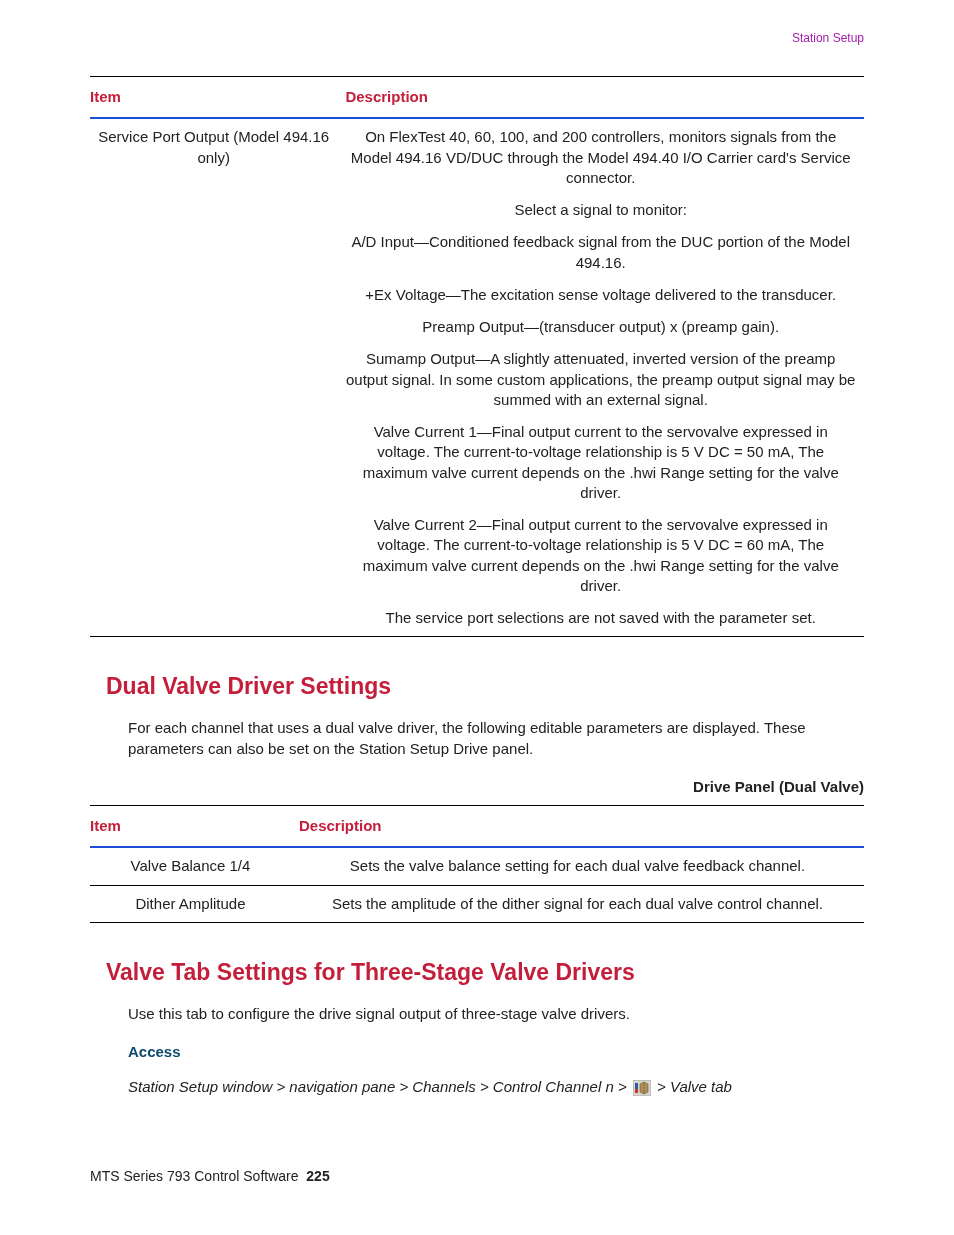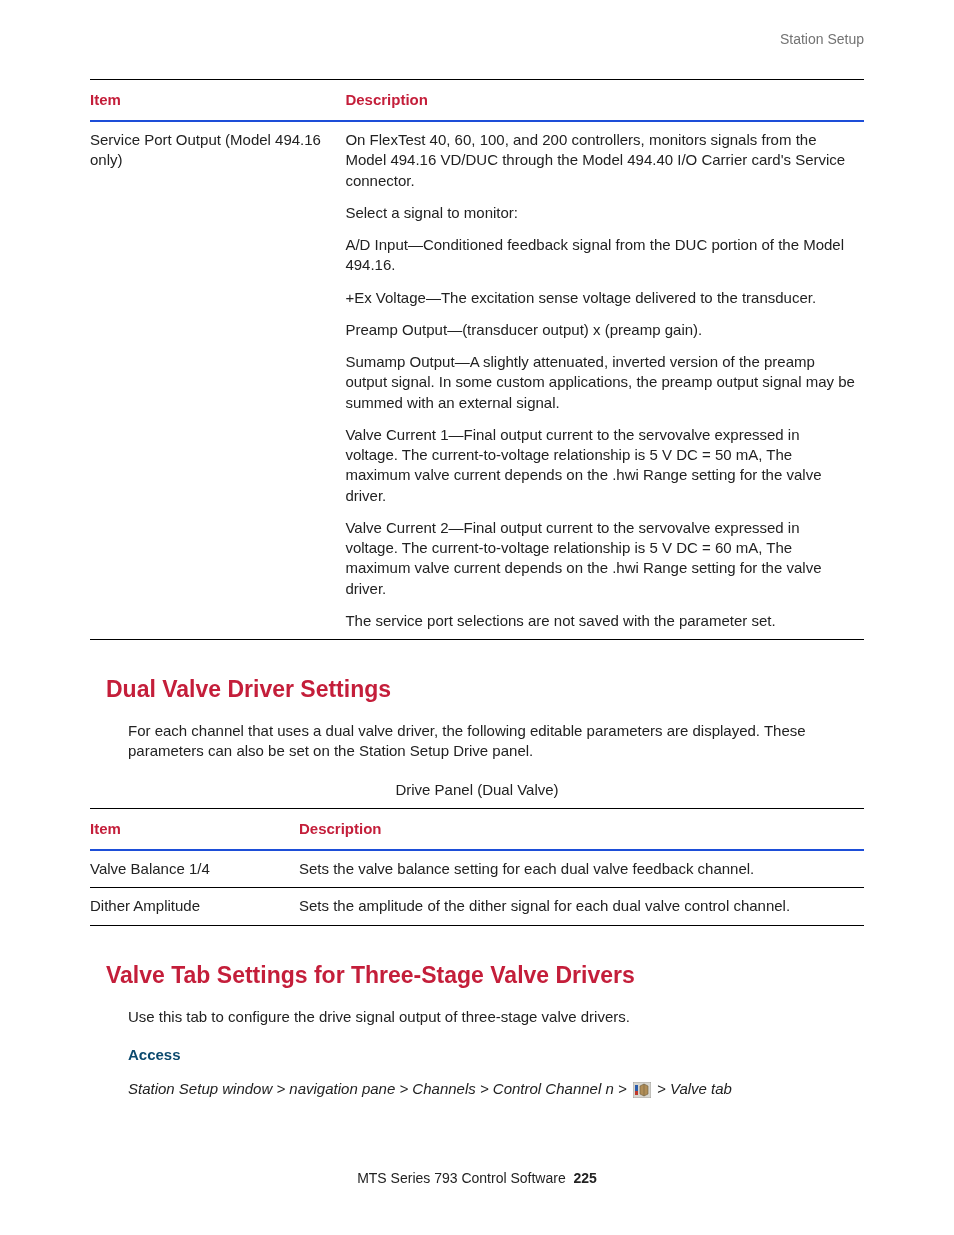--- a/index.html
+++ b/index.html
@@ -7,40 +7,40 @@
     font-size: 15px;
     color: #222;
     margin: 0;
     padding: 30px 90px 40px 90px;
     width: 954px;
     box-sizing: border-box;
     line-height: 1.35;
   }
   .header-right {
     text-align: right;
-    color: #737373;
-    font-size: 14px;
+    color: #a21caf;
+    font-size: 12px;
     margin-bottom: 30px;
   }
   table {
     border-collapse: collapse;
     width: 100%;
     margin-bottom: 30px;
   }
   th {
     text-align: left;
     color: #c41e3a;
     font-weight: bold;
     padding: 10px 8px 10px 0;
     border-top: 1px solid #000;
     border-bottom: 2px solid #1d4ed8;
     vertical-align: top;
   }
   td {
-    text-align: left;
+    text-align: center;
     padding: 8px 8px 8px 0;
     vertical-align: top;
     border-bottom: 1px solid #000;
   }
   .table1 .col-item { width: 33%; }
   .table2 .col-item { width: 27%; }
   .subcell {
     padding: 6px 0;
   }
   .subcell:first-child { padding-top: 0; }
@@ -48,22 +48,22 @@
   h2 {
     color: #c41e3a;
     font-size: 23px;
     font-weight: bold;
     margin: 34px 0 16px 16px;
   }
   .body-text {
     margin: 0 0 18px 38px;
   }
   .table-caption {
-    text-align: center;
-    font-weight: normal;
+    text-align: right;
+    font-weight: bold;
     margin: 12px 0 8px 0;
   }
   .subheading {
     color: #0c4a6e;
     font-weight: bold;
     margin: 14px 0 14px 38px;
   }
   .breadcrumb {
     margin: 0 0 18px 38px;
     font-style: italic;
@@ -71,21 +71,21 @@
   .icon-inline {
     display: inline-block;
     width: 18px;
     height: 16px;
     vertical-align: middle;
     position: relative;
     margin: 0 2px;
   }
   .icon-inline svg { display: block; }
   .footer {
-    text-align: center;
+    text-align: left;
     font-size: 14px;
     margin-top: 70px;
   }
   .footer .page-num { font-weight: bold; }
 </style>
 </head>
 <body>
 
 <div class="header-right">Station Setup</div>
 

